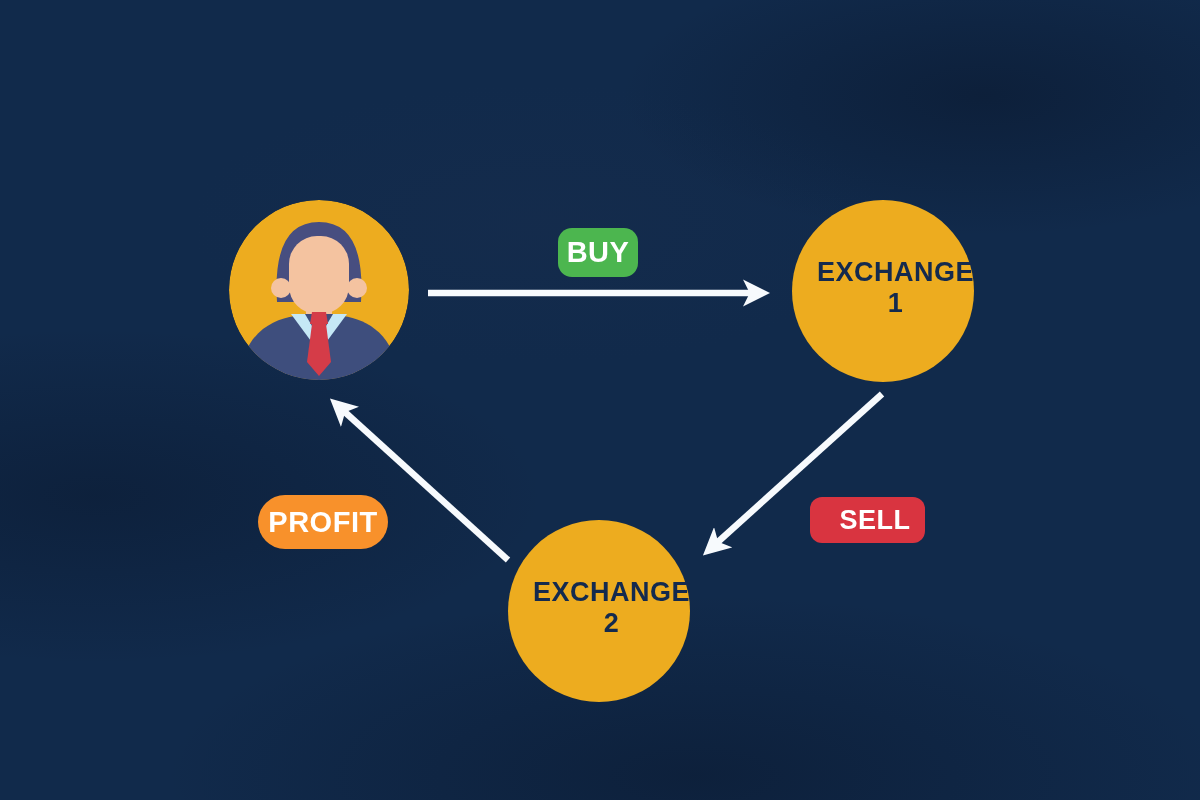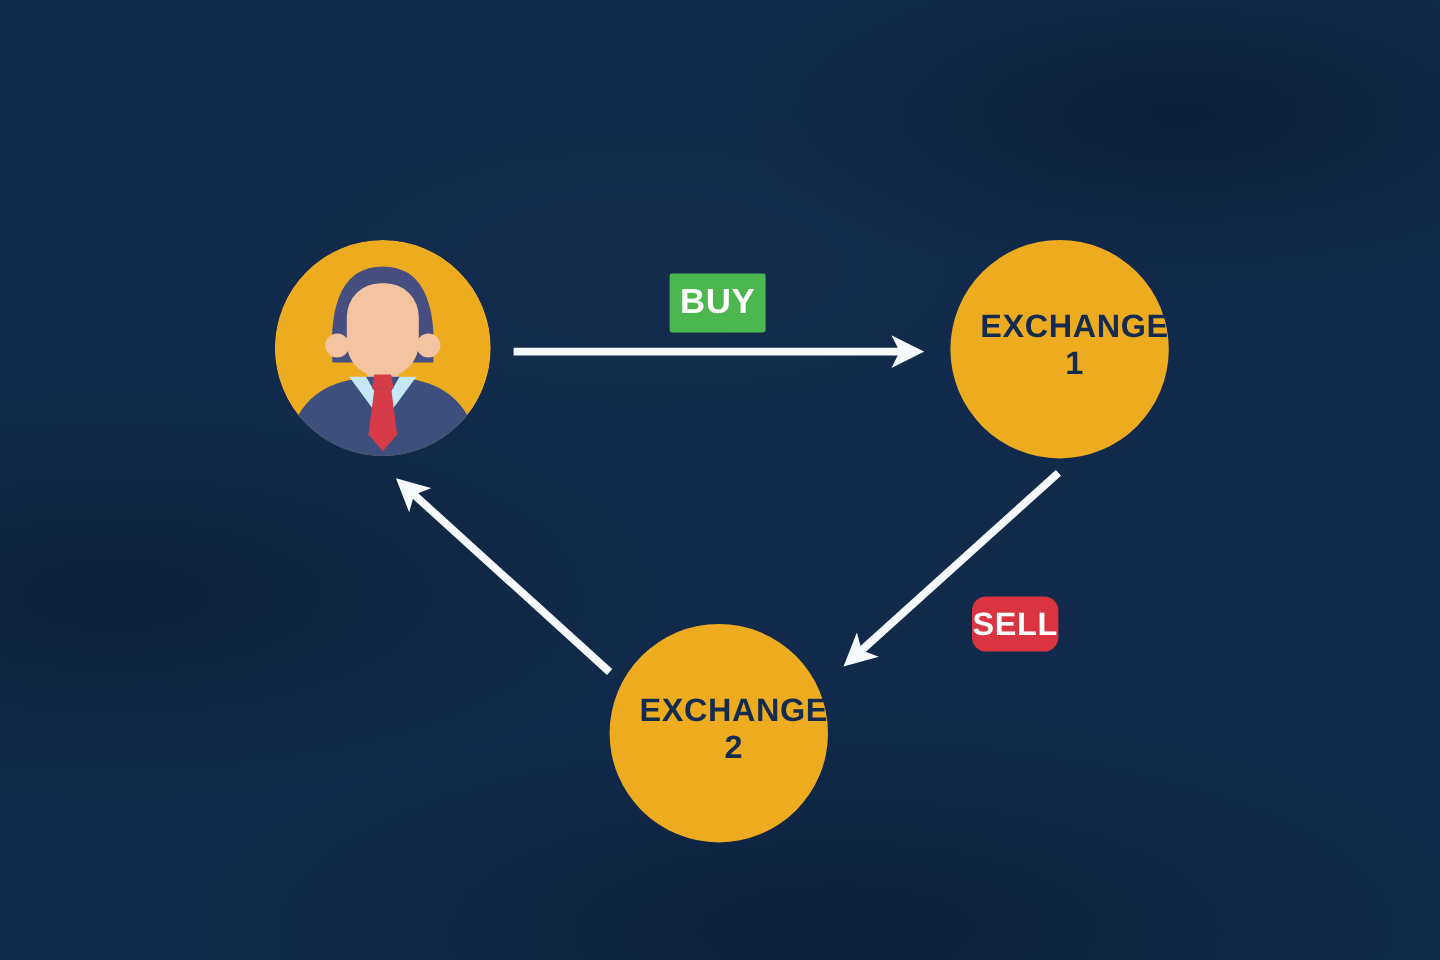--- a/index.html
+++ b/index.html
@@ -43,22 +43,22 @@
     color: var(--navy-text, #142A4E);
     font-size: 27px; font-weight: bold; line-height: 31px; letter-spacing: .5px;
     margin-top: -6px;
   }
 
   
   .badge {
     position: absolute; display: flex; align-items: center; justify-content: center;
     color: #fff; font-weight: bold; letter-spacing: .5px;
   }
-  .buy-badge    { left: 558px; top: 228px; width: 80px;  height: 49px; border-radius: 2px; background: var(--green, #4CB64F);  font-size: 29px; }
-  .sell-badge   { left: 810px; top: 497px; width: 72px;  height: 46px; border-radius: 12px; background: var(--red, #D93440);    font-size: 27px; }
+  .buy-badge    { left: 558px; top: 228px; width: 80px;  height: 49px; border-radius: 14px; background: var(--green, #4CB64F);  font-size: 29px; }
+  .sell-badge   { left: 810px; top: 497px; width: 100px;  height: 46px; border-radius: 12px; background: var(--red, #D93440);    font-size: 27px; padding-left: 15px; }
   .profit-badge { left: 258px; top: 495px; width: 130px; height: 54px; border-radius: 27px; background: var(--orange, #F8912B); font-size: 29px; }
 
   
   .arrows { position: absolute; left: 0; top: 0; width: 1200px; height: 800px; pointer-events: none; }
   .arrows line { stroke: var(--arrow-white, #F7FAFD); stroke-width: 6.5; }
   .arrowhead { fill: var(--arrow-white, #F7FAFD); }
 </style>
 </head>
 <body>
 
@@ -116,14 +116,15 @@
 
   <div class="node exchange2-node">
     <div class="exchange-label">
       <div>EXCHANGE</div>
       <div>2</div>
     </div>
   </div>
 
   <div class="badge buy-badge">BUY</div>
   <div class="badge sell-badge">SELL</div>
+  <div class="badge profit-badge">PROFIT</div>
 
 </div>
 
 </body></html>

